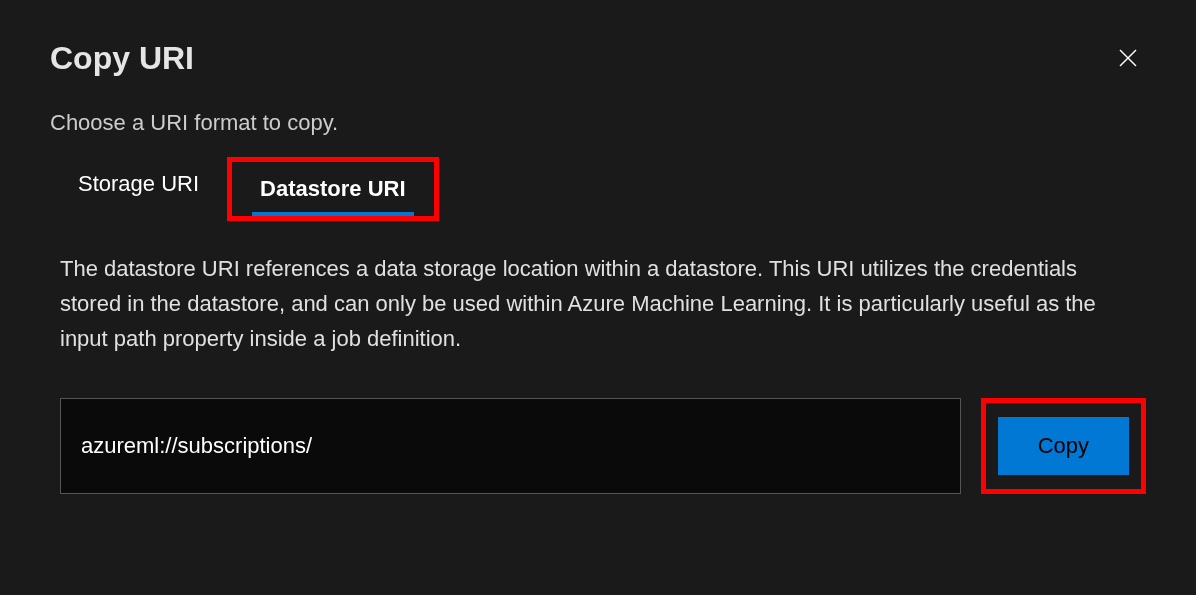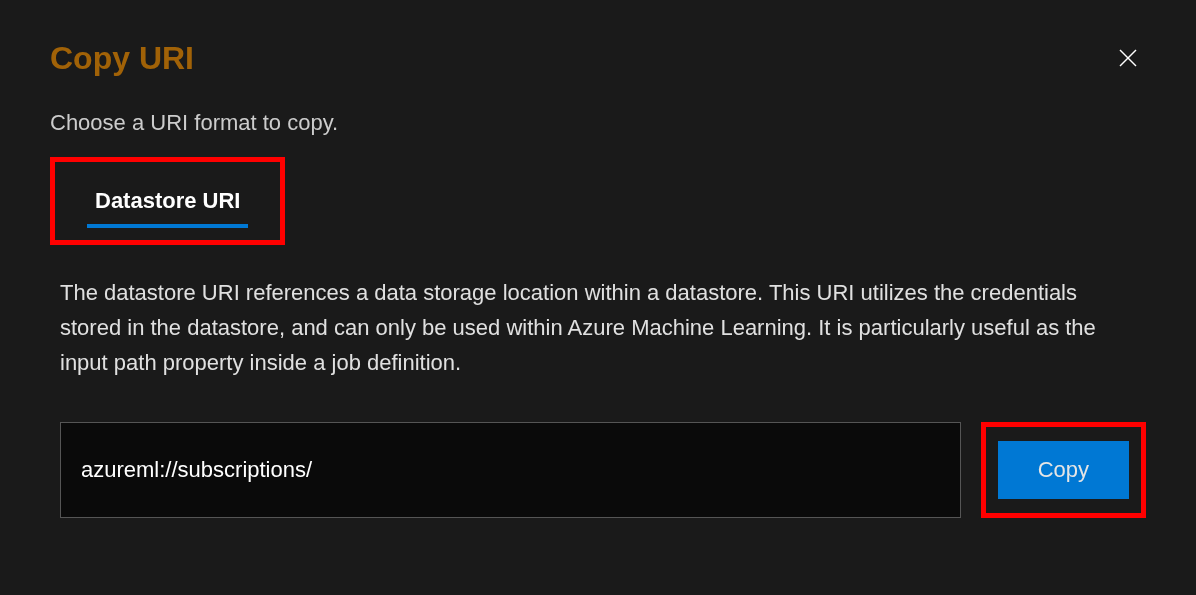--- a/index.html
+++ b/index.html
@@ -17,21 +17,21 @@
     }
     .header {
       display: flex;
       justify-content: space-between;
       align-items: flex-start;
       margin-bottom: 30px;
     }
     .title {
       font-size: 32px;
       font-weight: 600;
-      color: #a16207;
+      color: #e5e5e5;
     }
     .close-icon {
       cursor: pointer;
       padding: 6px;
     }
     .close-icon svg {
       width: 24px;
       height: 24px;
       stroke: #ffffff;
       stroke-width: 1.5;
@@ -61,21 +61,21 @@
       content: "";
       position: absolute;
       bottom: 0;
       left: 20px;
       right: 20px;
       height: 4px;
       background: #0078d4;
     }
     .tab-highlight {
       border: 5px solid #ff0000;
-      padding: 12px;
+      padding: 0;
     }
     .description {
       font-size: 22px;
       line-height: 1.6;
       color: #e0e0e0;
       margin-bottom: 41px;
       padding-left: 10px;
       padding-right: 10px;
     }
     .uri-row {
@@ -96,21 +96,21 @@
       outline: none;
     }
     .copy-button-wrap {
       border: 5px solid #ff0000;
       padding: 14px 12px;
       display: flex;
       align-items: center;
     }
     .copy-button {
       background: #0078d4;
-      color: #e5e5e5;
+      color: #000000;
       border: none;
       font-size: 22px;
       padding: 16px 40px;
       cursor: pointer;
       font-family: inherit;
     }
   </style>
 </head>
 <body>
 
@@ -120,20 +120,21 @@
     <svg viewBox="0 0 24 24">
       <line x1="4" y1="4" x2="20" y2="20"></line>
       <line x1="20" y1="4" x2="4" y2="20"></line>
     </svg>
   </div>
 </div>
 
 <p class="subtitle">Choose a URI format to copy.</p>
 
 <div class="tabs">
+  <div class="tab">Storage URI</div>
   <div class="tab-highlight">
     <div class="tab active">Datastore URI</div>
   </div>
 </div>
 
 <p class="description">The datastore URI references a data storage location within a datastore. This URI utilizes the credentials stored in the datastore, and can only be used within Azure Machine Learning. It is particularly useful as the input path property inside a job definition.</p>
 
 <div class="uri-row">
   <input type="text" class="uri-input" readonly="" value="azureml://subscriptions/" style="">
   <div class="copy-button-wrap">

